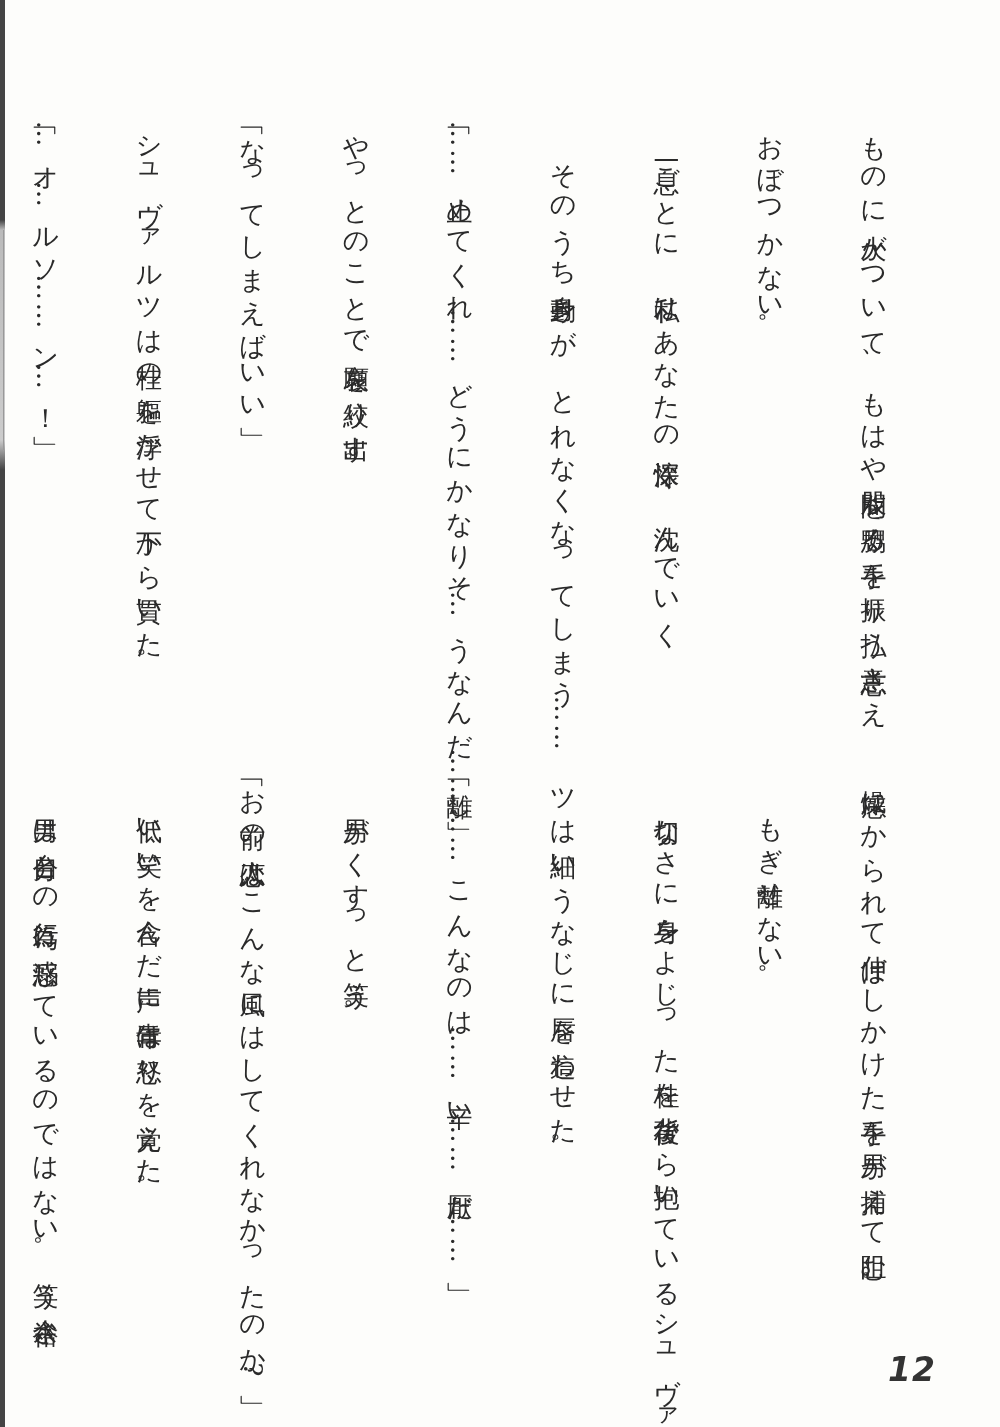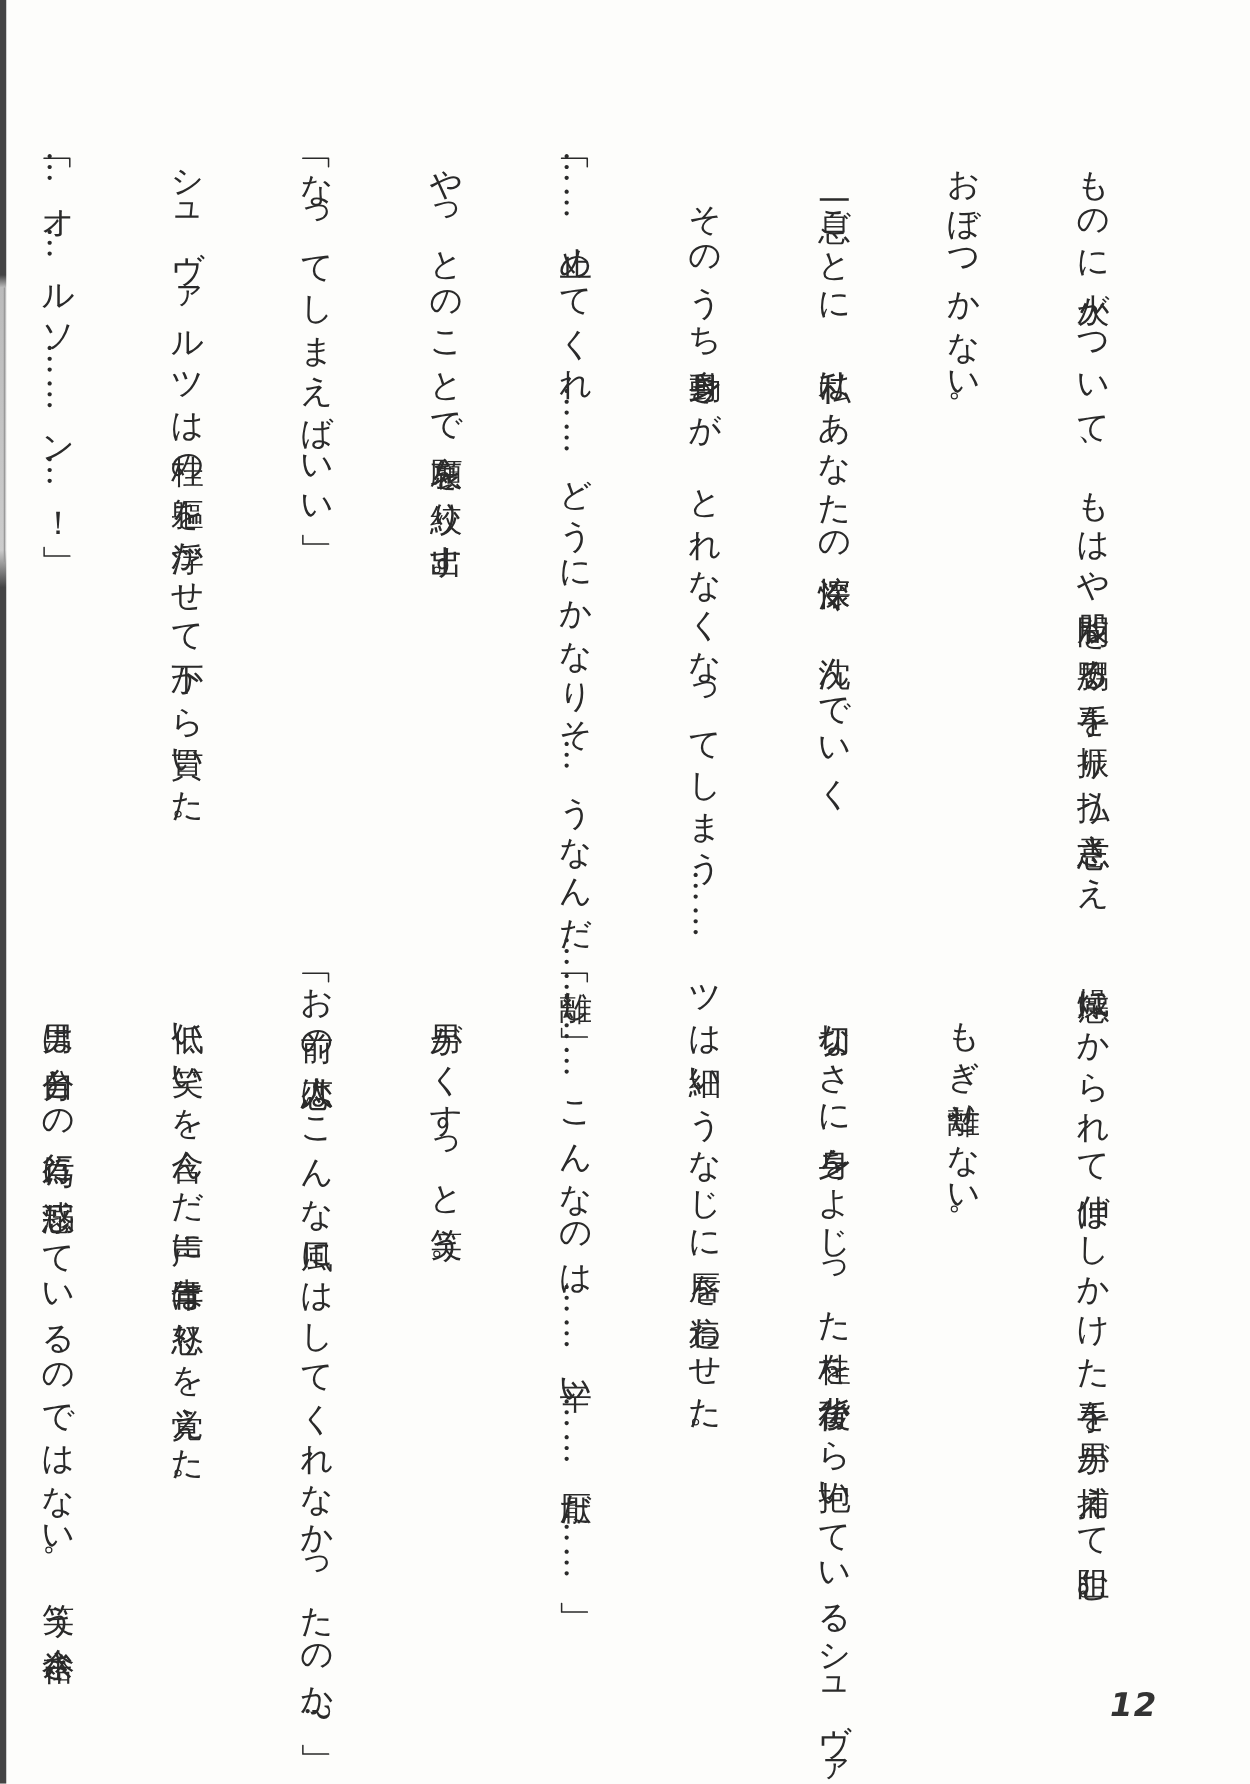--- a/index.html
+++ b/index.html
@@ -24,21 +24,21 @@
     line-height: 34.5px;
     letter-spacing: 2.5px;
     white-space: pre;
   }
   .block-top { right: 40px; top: 118px; height: 580px; }
   .block-bottom { right: 40px; top: 770px; height: 580px; }
   .line { display: block; }
   .page-number {
     position: absolute; left: 888px; top: 1350px;
     font-family: "DejaVu Sans", sans-serif; font-style: italic; font-weight: bold;
-    font-size: 26px; color: #333; letter-spacing: 1px;
+    font-size: 33px; color: #333; letter-spacing: 1px;
   }
 </style>
 </head>
 <body>
 
 <div class="binding-edge"></div>
 <div class="binding-line"></div>
 
 <div class="text-block block-top">
   <span class="line">ものに火がついて、もはや股間を嬲る手を振り払う意志さえ</span>

